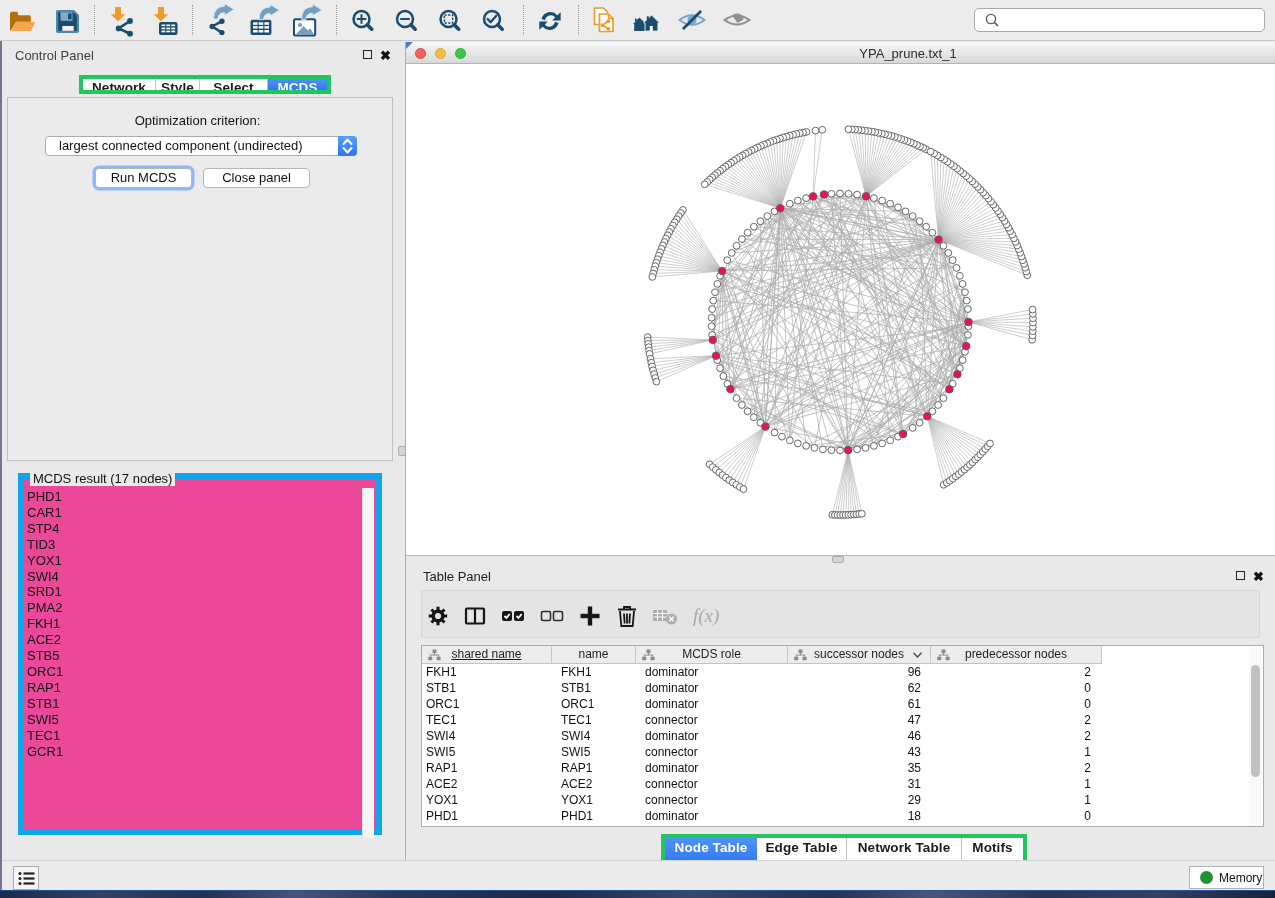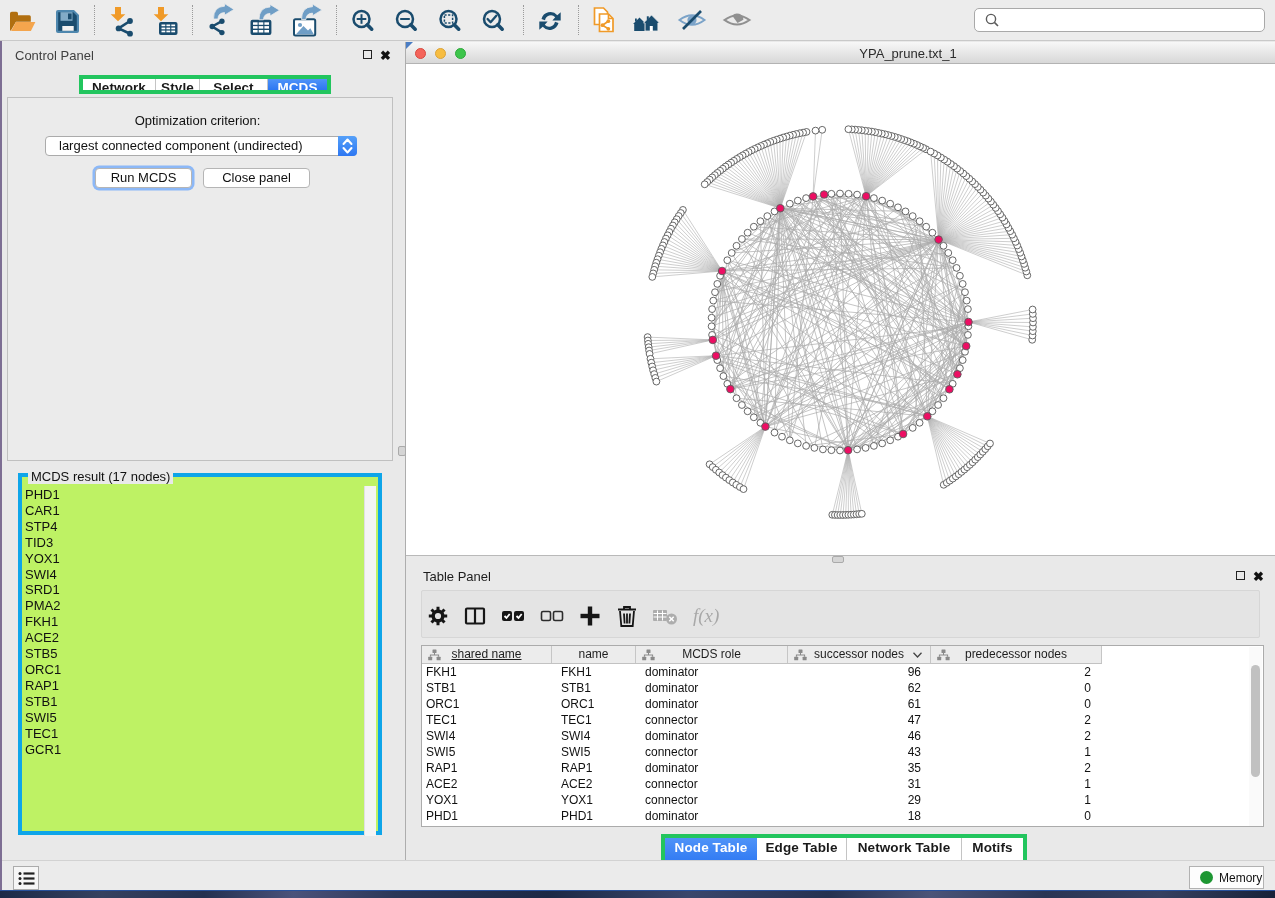--- a/index.html
+++ b/index.html
@@ -20,21 +20,21 @@
 .seg div { font-size:13.5px; font-weight:bold; letter-spacing:0.1px; color:#1a1a1a; text-align:center; line-height:18px; border-right:1px solid #c4c4c4; }
 .seg div:last-child { border-right:none; }
 .seg .sel { background:linear-gradient(#4f93f8,#2d77f2); color:#fff; border-right:none; }
 #cp-pane { position:absolute; left:5px; top:55px; width:386px; height:364px; border:1px solid #c0c0c0; background:#ebebeb; }
 #opt-label { position:absolute; left:0; top:71px; width:391px; text-align:center; font-size:13px; color:#111; }
 #cp-select { position:absolute; left:43px; top:94px; width:312px; height:20px; background:#fff; border:1px solid #ababab; border-radius:4px; font-size:13px; color:#111; line-height:18px; padding-left:13px; }
 #cp-spin { position:absolute; right:-1px; top:-1px; width:19px; height:20px; background:linear-gradient(#55a0f9,#2d77f2); border-radius:0 4px 4px 0; }
 .btn { position:absolute; height:20px; background:#fff; border:1px solid #b5b5b5; border-radius:4px; font-size:13px; color:#111; text-align:center; line-height:18px; }
 #btn-run { left:93px; top:126px; width:97px; box-shadow:0 0 0 2.5px #8cb8f7; }
 #btn-close { left:201px; top:126px; width:107px; }
-#fieldset { position:absolute; left:16px; top:431px; width:364px; height:362px; border:4px solid #0ea5e9; background:#bef264; }
+#fieldset { position:absolute; left:16px; top:431px; width:364px; height:362px; border:6px solid #0ea5e9; background:#ec4899; }
 #fs-legend { position:absolute; left:6px; top:-8px; background:#e9e9e9; padding:0 3px; font-size:13px; color:#111; }
 #fs-list { position:absolute; left:1px; top:10px; font-size:13px; color:#111; line-height:15.9px; padding-left:2px; }
 #fs-scroll { position:absolute; right:2px; top:9px; width:12px; height:350px; background:#f4f4f4; border-left:1px solid #e0e0e0; }
 
 #netpanel { left:406px; top:42px; width:869px; height:514px; background:#fff; border-bottom:1px solid #b9b9b9; }
 #vline { left:405px; top:42px; width:1px; height:818px; background:#adadad; }
 #vgrip { left:398px; top:446px; width:8px; height:10px; background:#d5d5d5; border:1px solid #aaa; border-radius:2px; }
 #hgrip { left:832px; top:556px; width:12px; height:7px; background:#d5d5d5; border:1px solid #aaa; border-radius:2px; }
 #corner { left:406px; top:42px; width:0; height:0; border-top:7px solid #4a7dc4; border-right:7px solid transparent; }
 #net-title { position:absolute; left:0; top:0; width:869px; height:22px; background:linear-gradient(#f7f7f7,#d8d8d8); border-bottom:1px solid #b3b3b3; }

